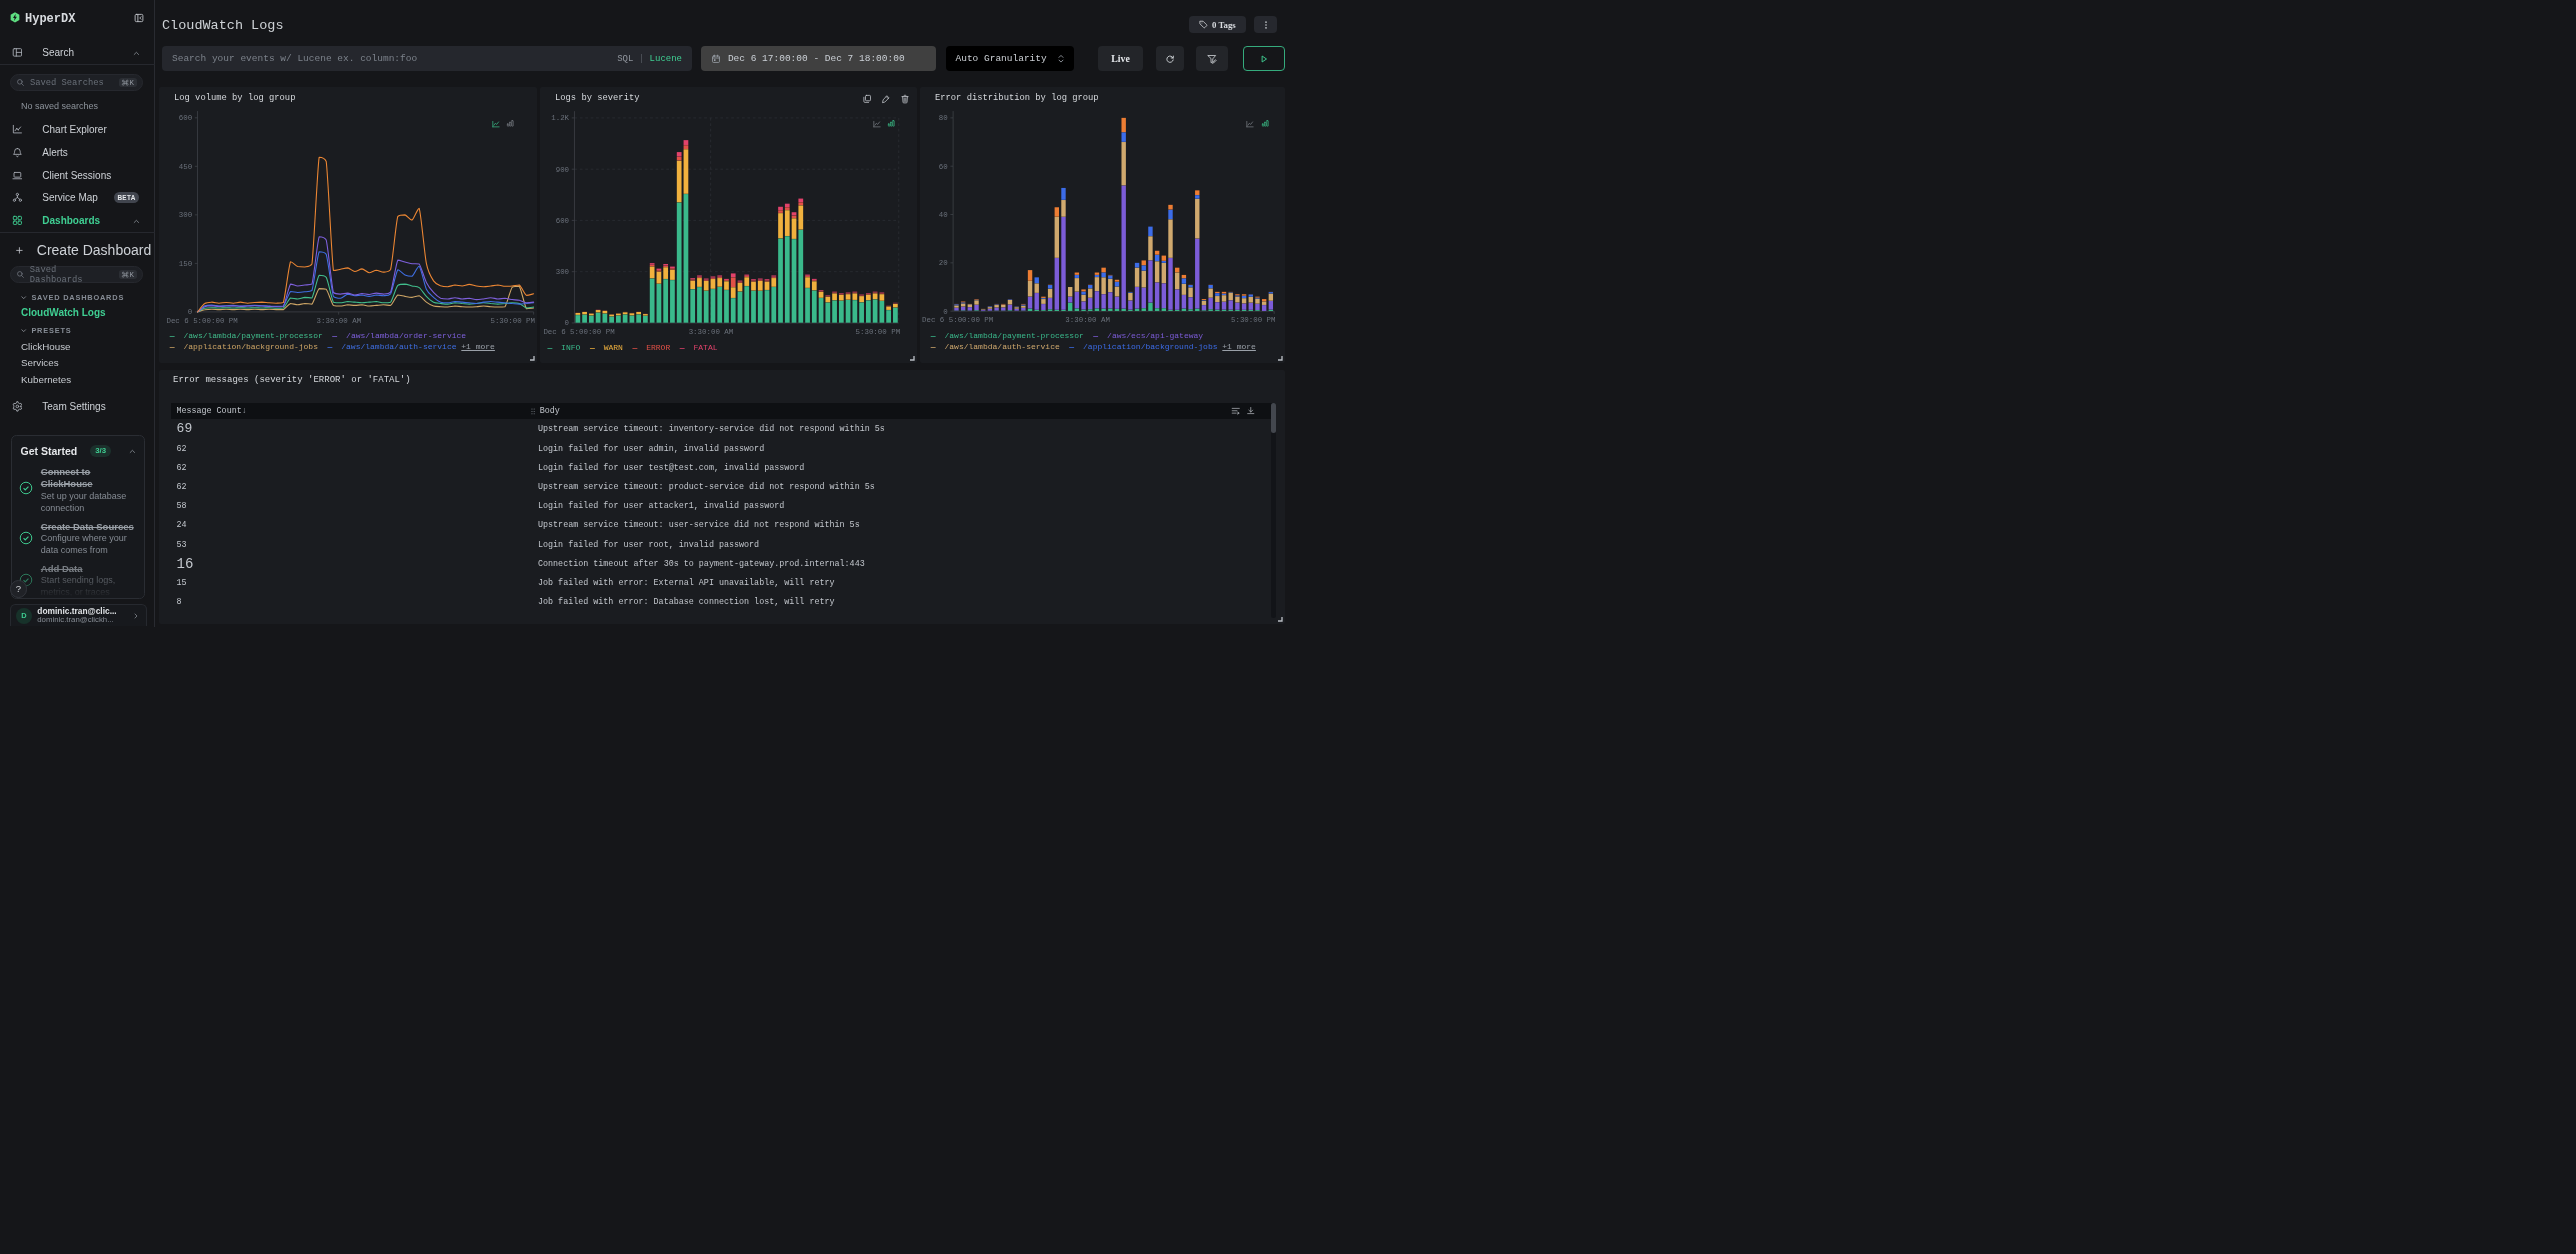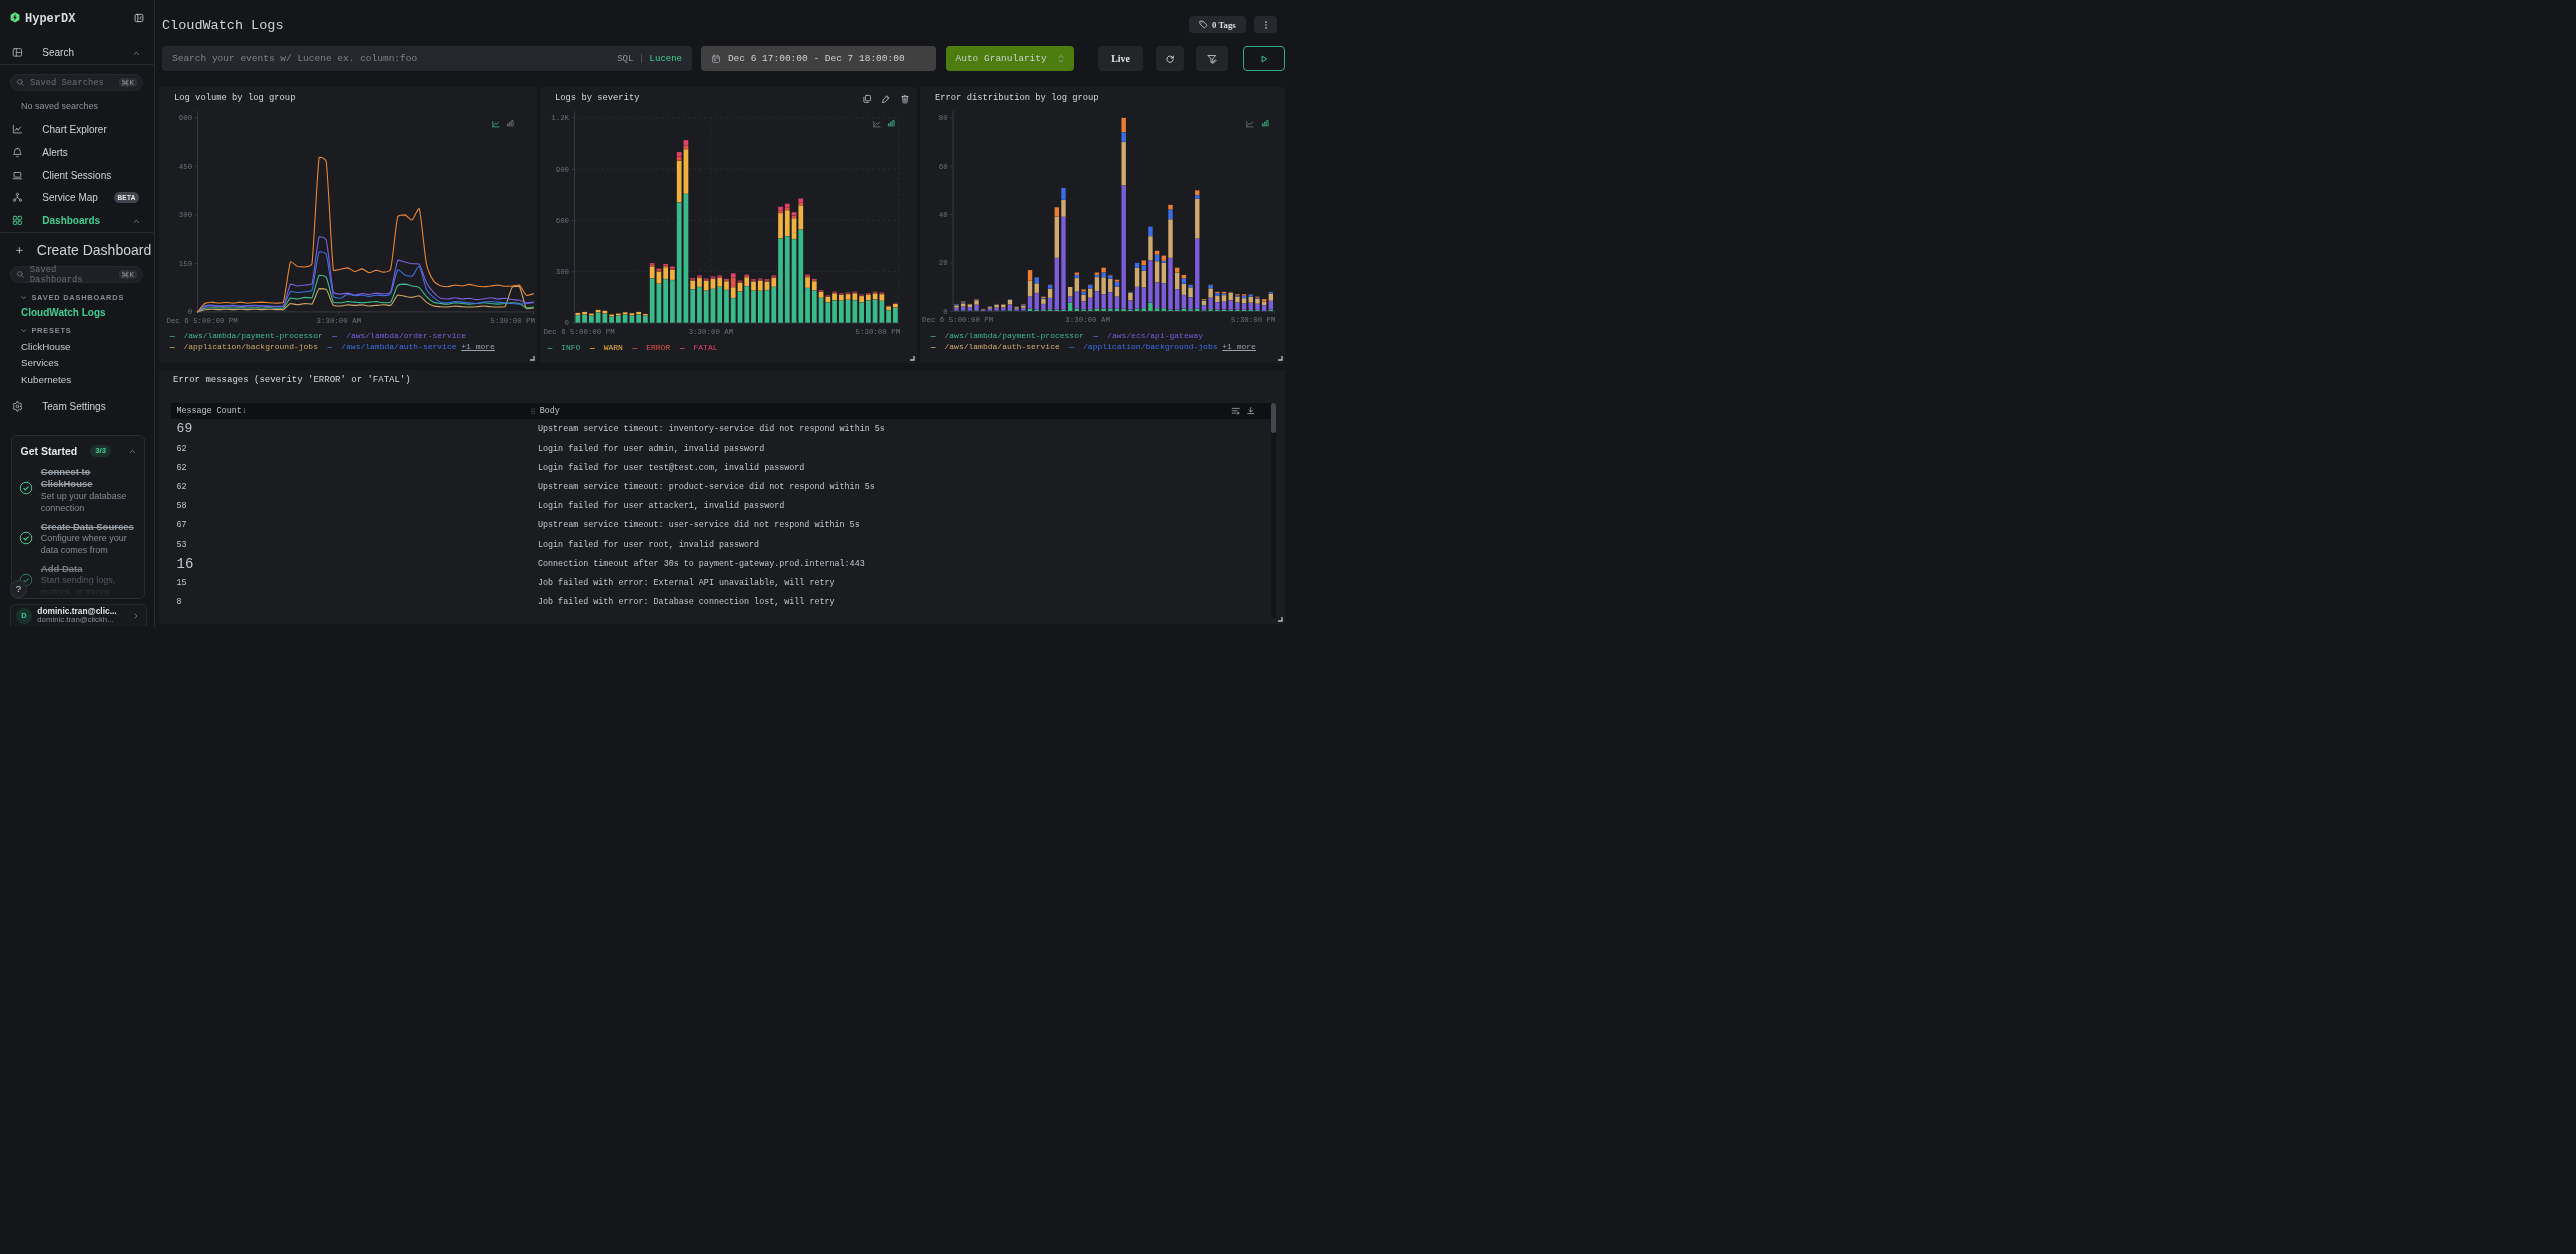--- a/index.html
+++ b/index.html
@@ -192,21 +192,21 @@
 <div class="abs" style="left:701px;top:46px;width:235px;height:25px;background:#404040;border-radius:4px;display:flex;align-items:center;padding:0 9.5px;gap:7.4px">
     <svg width="10" height="10" viewBox="0 0 16 16" fill="none" stroke="#9aa0a8" stroke-width="1.3" stroke-linecap="round" stroke-linejoin="round">
       <rect x="2.5" y="3.2" width="11" height="10.3" rx="1.5"></rect>
       <line x1="2.5" y1="6.4" x2="13.5" y2="6.4"></line>
       <line x1="5.5" y1="1.8" x2="5.5" y2="4"></line>
       <line x1="10.5" y1="1.8" x2="10.5" y2="4"></line>
       <rect x="4.8" y="8.4" width="2.4" height="2.8" fill="#9aa0a8" stroke="none"></rect>
     </svg>
     <span class="mono" style="font-size:9.5px;color:#cbd0d6">Dec 6 17:00:00 - Dec 7 18:00:00</span>
   </div>
-<div class="abs" style="left:946px;top:46px;width:128px;height:25px;background:#4d7c0f;border-radius:4px;display:flex;align-items:center;padding:0 9.5px">
+<div class="abs" style="left:946px;top:46px;width:128px;height:25px;background:#000000;border-radius:4px;display:flex;align-items:center;padding:0 9.5px">
     <span class="mono" style="font-size:9.5px;color:#ccd0d5">Auto Granularity</span>
 <svg style="margin-left:auto" width="8" height="9.5" viewBox="0 0 12 14" fill="none" stroke="#9aa0a8" stroke-width="1.3" stroke-linecap="round" stroke-linejoin="round">
       <polyline points="3,5 6,2 9,5"></polyline>
       <polyline points="3,9 6,12 9,9"></polyline>
     </svg>
   </div>
 <div class="btn" style="left:1098px;top:46px;width:45px;height:25px;font-size:9.8px;font-weight:bold;color:#e6e9ec">Live</div>
 <div class="btn" style="left:1156px;top:46px;width:28px;height:25px">
     <svg width="10" height="10" viewBox="0 0 16 16" fill="none" stroke="#d6dade" stroke-width="1.4" stroke-linecap="round" stroke-linejoin="round">
       <path d="M12.9 6.5 a5.1 5.1 0 1 0 0.2 3"></path>
@@ -778,21 +778,21 @@
 <div class="abs mono" style="left:17.6px;top:49px;height:19px;display:flex;align-items:center;font-size:13px;color:#c3c7cd">69</div>
 <div class="abs mono" style="left:379px;top:49px;height:19px;display:flex;align-items:center;font-size:8.4px;color:#c3c7cd">Upstream service timeout: inventory-service did not respond within 5s</div>
 <div class="abs mono" style="left:17.6px;top:69px;height:19px;display:flex;align-items:center;font-size:8.4px;color:#c3c7cd">62</div>
 <div class="abs mono" style="left:379px;top:69px;height:19px;display:flex;align-items:center;font-size:8.4px;color:#c3c7cd">Login failed for user admin, invalid password</div>
 <div class="abs mono" style="left:17.6px;top:88px;height:19px;display:flex;align-items:center;font-size:8.4px;color:#c3c7cd">62</div>
 <div class="abs mono" style="left:379px;top:88px;height:19px;display:flex;align-items:center;font-size:8.4px;color:#c3c7cd">Login failed for user test@test.com, invalid password</div>
 <div class="abs mono" style="left:17.6px;top:107px;height:19px;display:flex;align-items:center;font-size:8.4px;color:#c3c7cd">62</div>
 <div class="abs mono" style="left:379px;top:107px;height:19px;display:flex;align-items:center;font-size:8.4px;color:#c3c7cd">Upstream service timeout: product-service did not respond within 5s</div>
 <div class="abs mono" style="left:17.6px;top:126px;height:19px;display:flex;align-items:center;font-size:8.4px;color:#c3c7cd">58</div>
 <div class="abs mono" style="left:379px;top:126px;height:19px;display:flex;align-items:center;font-size:8.4px;color:#c3c7cd">Login failed for user attacker1, invalid password</div>
-<div class="abs mono" style="left:17.6px;top:145px;height:19px;display:flex;align-items:center;font-size:8.4px;color:#c3c7cd">67</div>
+<div class="abs mono" style="left:17.6px;top:145px;height:19px;display:flex;align-items:center;font-size:8.4px;color:#c3c7cd">24</div>
 <div class="abs mono" style="left:379px;top:145px;height:19px;display:flex;align-items:center;font-size:8.4px;color:#c3c7cd">Upstream service timeout: user-service did not respond within 5s</div>
 <div class="abs mono" style="left:17.6px;top:165px;height:19px;display:flex;align-items:center;font-size:8.4px;color:#c3c7cd">53</div>
 <div class="abs mono" style="left:379px;top:165px;height:19px;display:flex;align-items:center;font-size:8.4px;color:#c3c7cd">Login failed for user root, invalid password</div>
 <div class="abs mono" style="left:17.6px;top:184px;height:19px;display:flex;align-items:center;font-size:14px;color:#c3c7cd">16</div>
 <div class="abs mono" style="left:379px;top:184px;height:19px;display:flex;align-items:center;font-size:8.4px;color:#c3c7cd">Connection timeout after 30s to payment-gateway.prod.internal:443</div>
 <div class="abs mono" style="left:17.6px;top:203px;height:19px;display:flex;align-items:center;font-size:8.4px;color:#c3c7cd">15</div>
 <div class="abs mono" style="left:379px;top:203px;height:19px;display:flex;align-items:center;font-size:8.4px;color:#c3c7cd">Job failed with error: External API unavailable, will retry</div>
 <div class="abs mono" style="left:17.6px;top:222px;height:19px;display:flex;align-items:center;font-size:8.4px;color:#c3c7cd">8</div>
 <div class="abs mono" style="left:379px;top:222px;height:19px;display:flex;align-items:center;font-size:8.4px;color:#c3c7cd">Job failed with error: Database connection lost, will retry</div>
 <div class="abs" style="right:9.5px;top:33px;width:4.7px;height:215px;background:#121418;border-radius:2.7px"></div>

